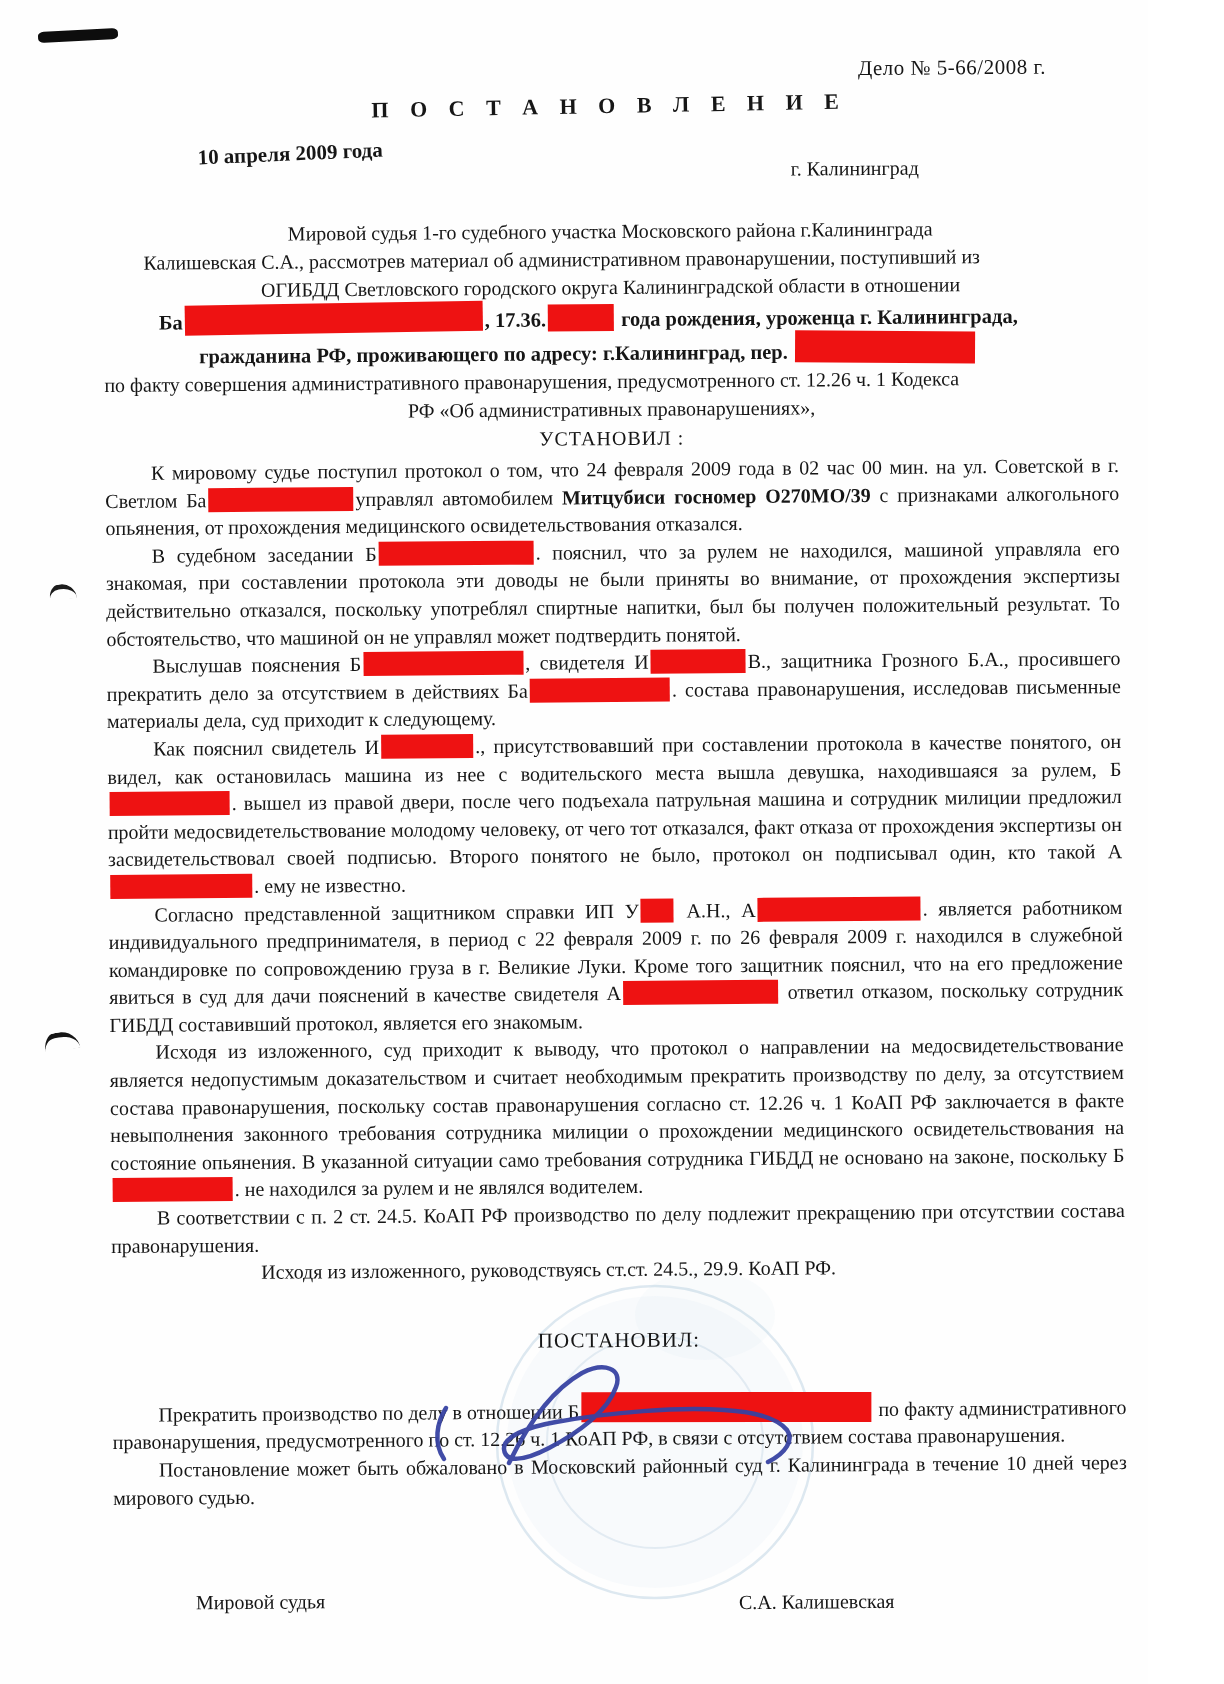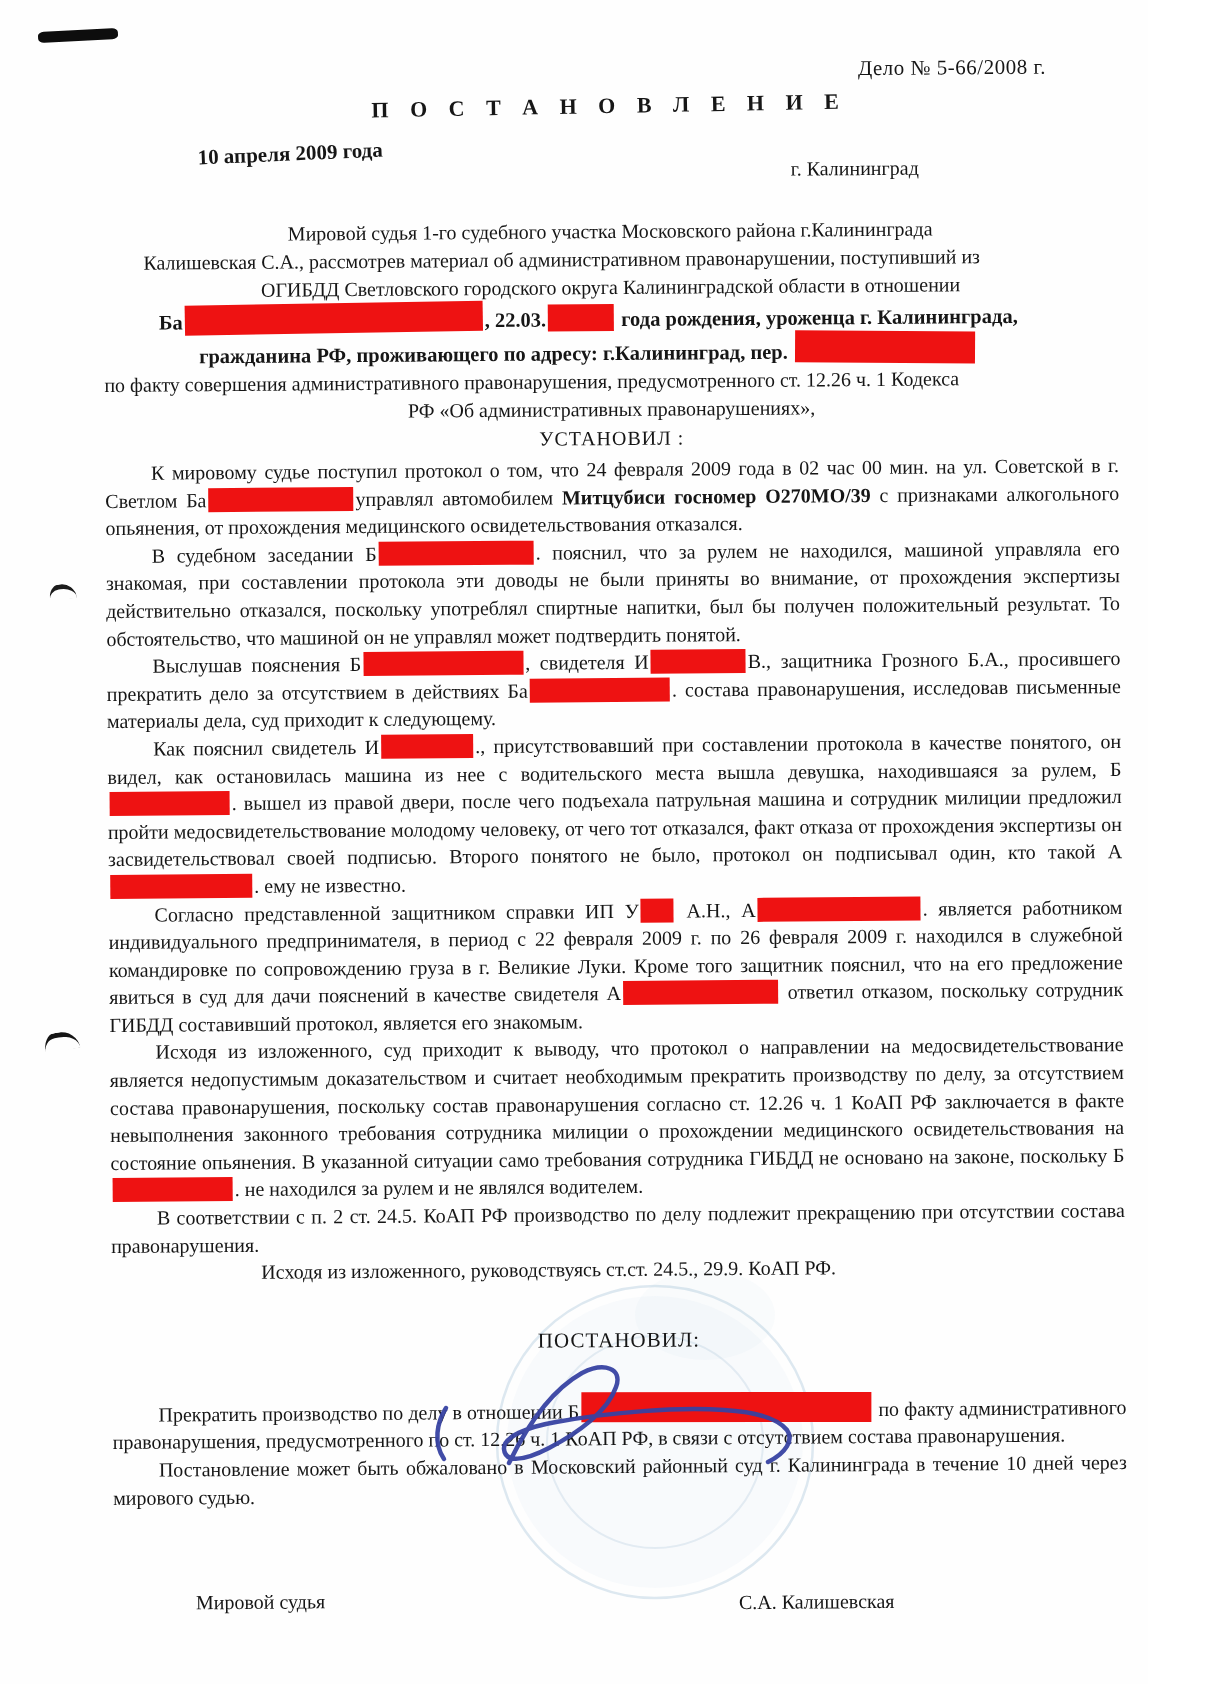--- a/index.html
+++ b/index.html
@@ -60,21 +60,21 @@
     <div class="doc-title">П О С Т А Н О В Л Е Н И Е</div>
     <div class="date-row">
       <span class="doc-date">10 апреля  2009 года</span>
       <span class="doc-city">г. Калининград</span>
     </div>
 
     <div class="intro" id="intro">
         <div class="line center"><span>Мировой судья 1-го судебного участка Московского района г.Калининграда</span></div>
         <div class="line left" style="padding-left: 40px;"><span>Калишевская С.А.,  рассмотрев материал об административном правонарушении, поступивший из</span></div>
         <div class="line center"><span>ОГИБДД Светловского городского округа Калининградской области в отношении</span></div>
-        <div class="line left bold" style="padding-left: 55px;"><span>Ба</span><span class="redact" style="width: 298px; height: 30px; transform: rotate(-0.5deg);"></span><span>,  22.03.</span><span class="redact" style="width: 66px; height: 27px;"></span><span> года рождения, уроженца г. Калининграда,</span></div>
+        <div class="line left bold" style="padding-left: 55px;"><span>Ба</span><span class="redact" style="width: 298px; height: 30px; transform: rotate(-0.5deg);"></span><span>,  17.36.</span><span class="redact" style="width: 66px; height: 27px;"></span><span> года рождения, уроженца г. Калининграда,</span></div>
         <div class="line left bold" style="padding-left: 95px;"><span>гражданина РФ, проживающего  по адресу: г.Калининград, пер. </span><span class="redact" style="width: 180px; height: 32px; transform: rotate(0.8deg);"></span></div>
         <div class="line left"><span>по факту совершения административного правонарушения, предусмотренного ст. 12.26  ч. 1 Кодекса</span></div>
         <div class="line center"><span>РФ «Об административных правонарушениях»,</span></div>
       </div>
 
     <div class="section-heading">УСТАНОВИЛ :</div>
 
     <div id="body-paragraphs">
         <p class="para"><span>К мировому судье поступил протокол о том, что 24 февраля 2009 года в 02 час 00 мин. на ул. Советской в г. Светлом Ба</span><span class="redact" style="width: 145px;"></span><span>управлял автомобилем  </span><span style="font-weight: bold;">Митцубиси госномер О270МО/39</span><span> с признаками алкогольного опьянения, от прохождения медицинского освидетельствования отказался.</span></p>
         <p class="para"><span>В судебном заседании  Б</span><span class="redact" style="width: 155px;"></span><span>. пояснил, что за рулем не находился, машиной управляла его знакомая, при составлении протокола эти доводы не были приняты во внимание, от прохождения экспертизы действительно отказался, поскольку употреблял спиртные напитки, был бы получен положительный результат. То обстоятельство, что машиной он не управлял может подтвердить понятой.</span></p>

